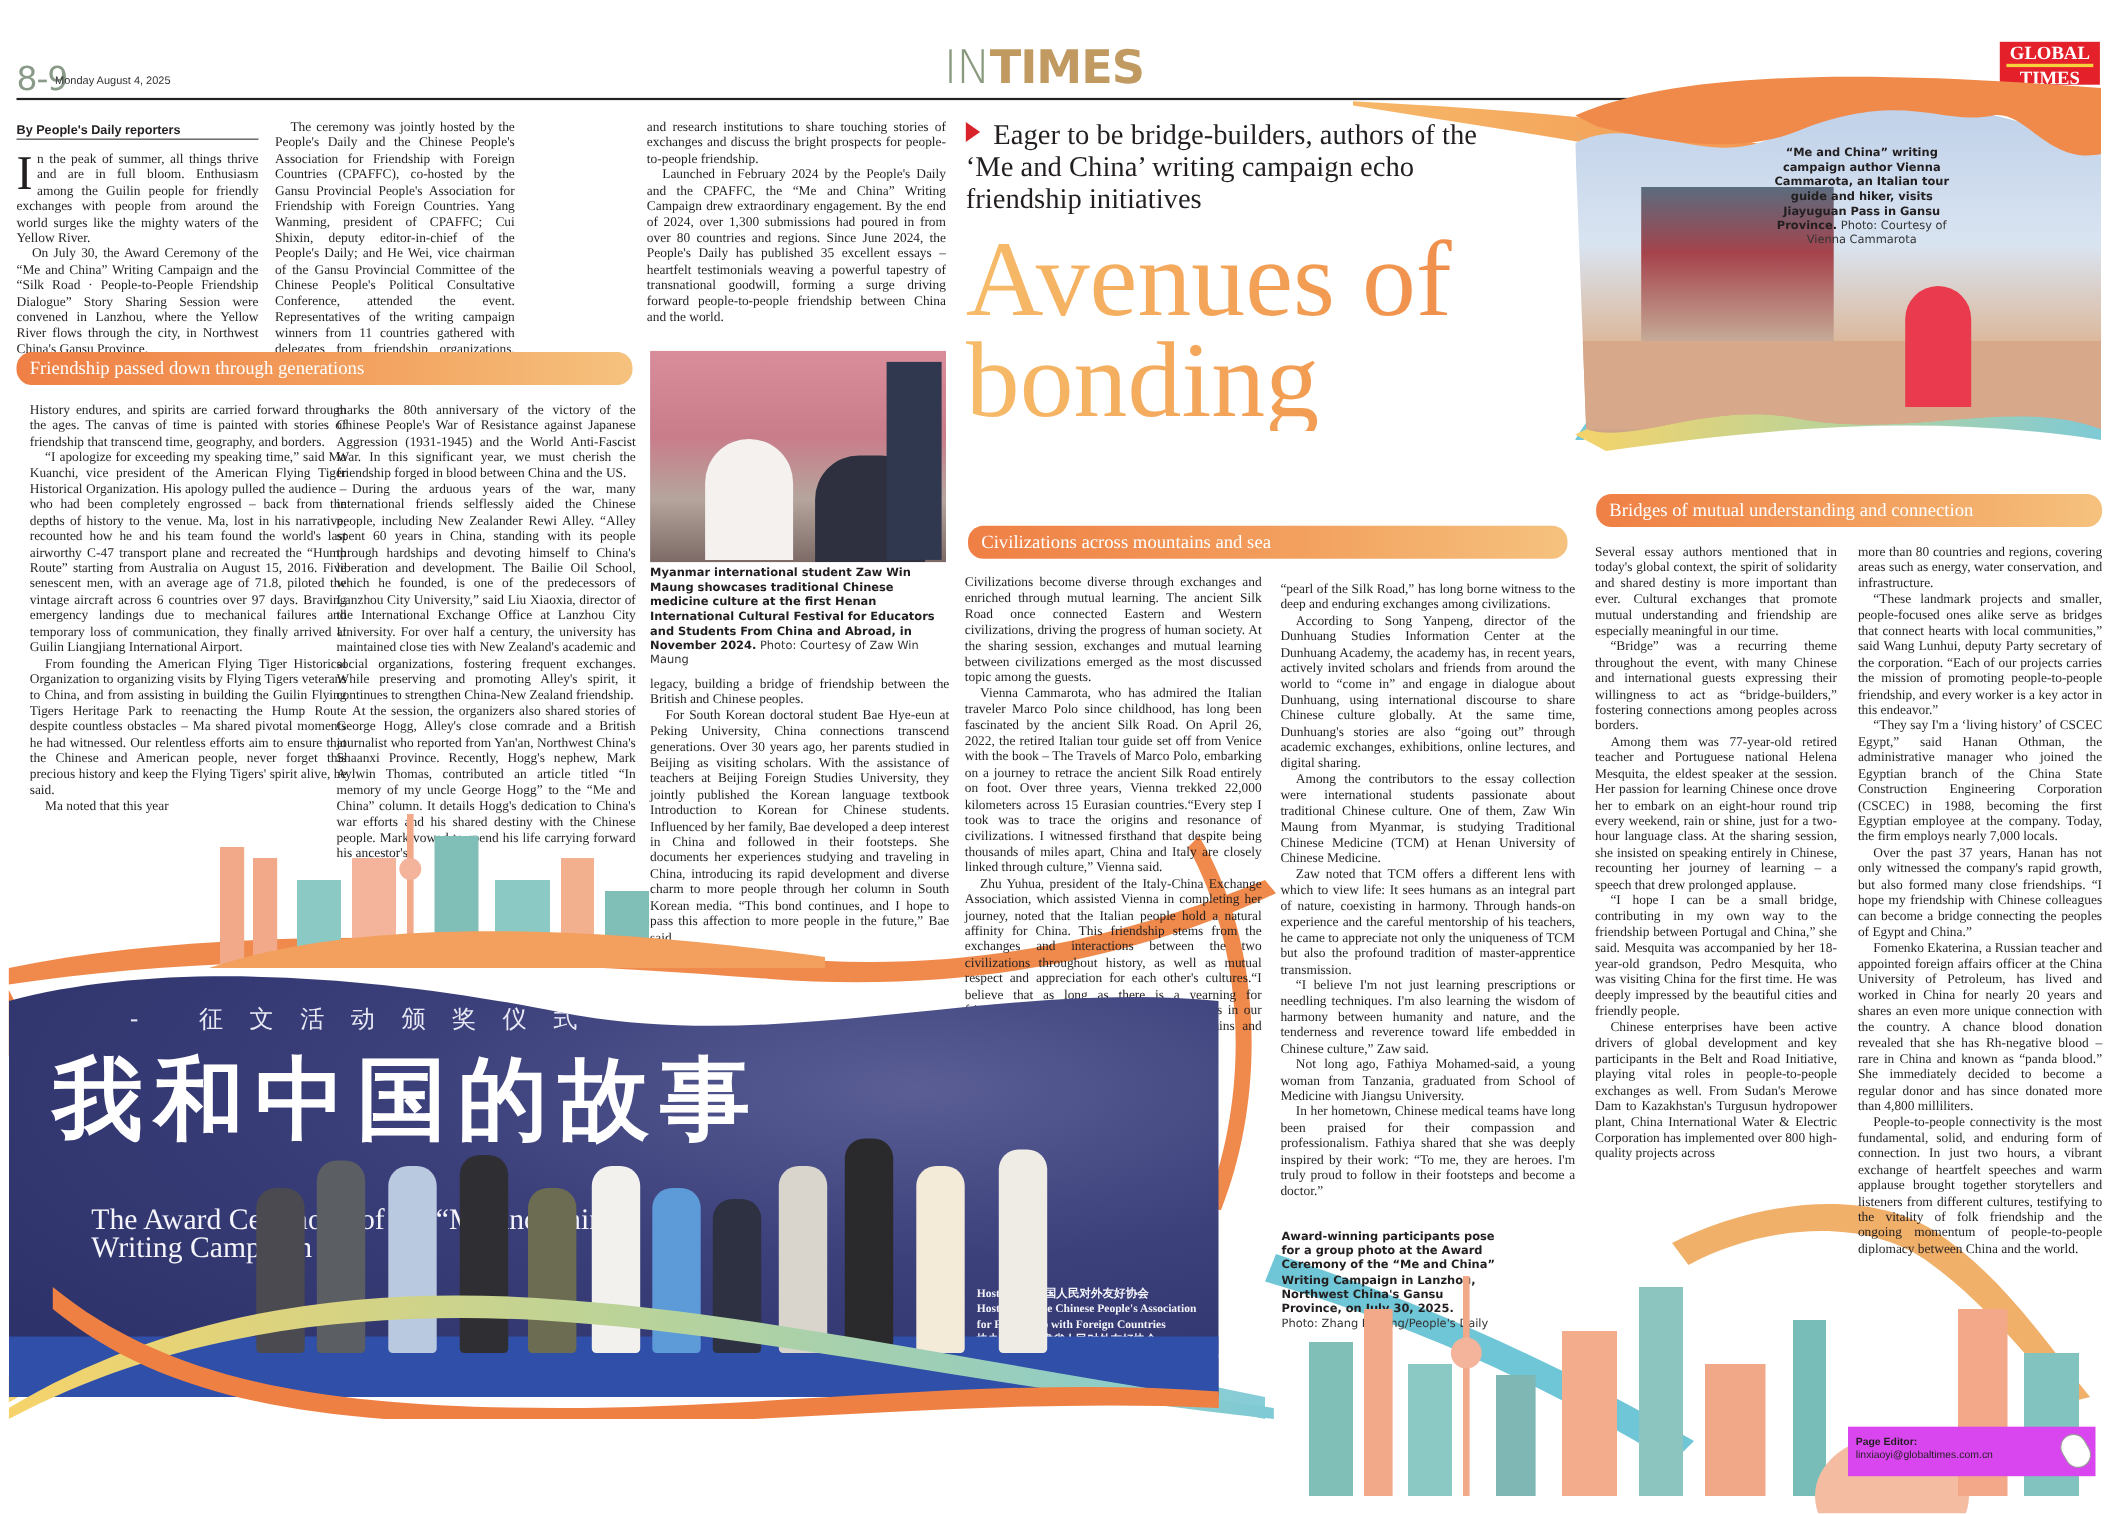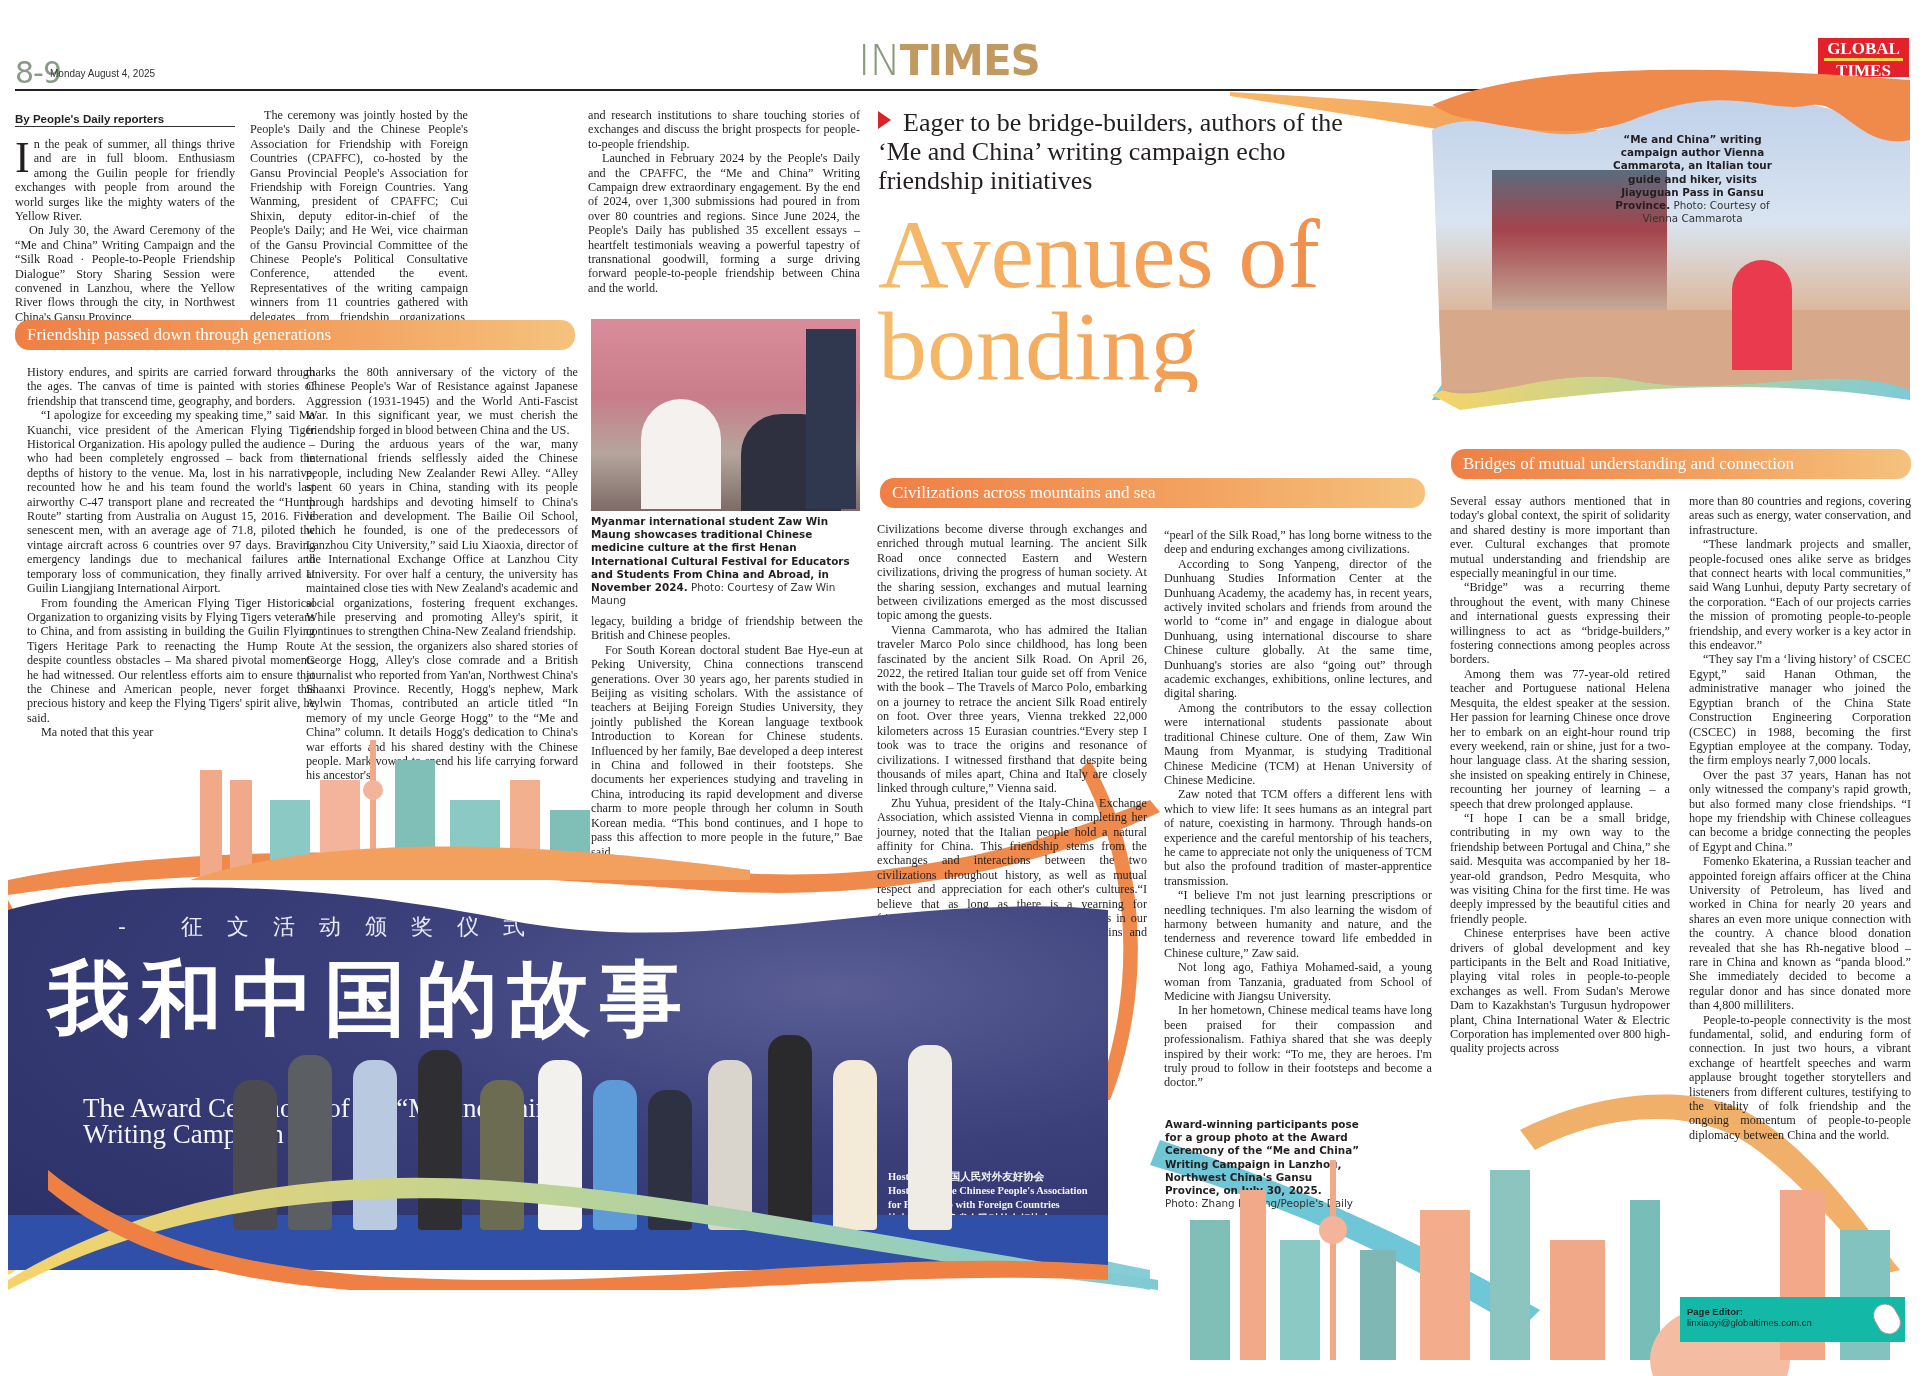--- a/index.html
+++ b/index.html
@@ -55,21 +55,21 @@
      clip-path: path("M0,40 C150,0 350,20 500,50 C700,90 900,20 1100,40 L1100,400 L0,400 Z"); }
   .ceremony-sub { position:absolute; left: 110px; top: 42px; color:#e8e9f4; font-family: "DejaVu Sans", sans-serif; font-size: 22px; letter-spacing: 24px; }
   .ceremony-title { position:absolute; left: 40px; top: 75px; color:#ffffff; font-family: "DejaVu Serif", serif; font-size: 82px; letter-spacing: 10px; font-weight: bold; }
   .ceremony-en { position:absolute; left: 75px; top: 225px; color:#f4f4fa; font-family:"Liberation Serif", serif; font-size: 27px; line-height: 26px; }
   .ceremony-hosts { position:absolute; left: 880px; top: 300px; color:#f3f3f8; font-family:"Liberation Serif", serif; font-size: 10.5px; line-height: 14px; font-weight: bold; white-space: nowrap; }
   .stage { position:absolute; left: 0; top: 345px; width: 1100px; height: 55px; background:#2f4fa8; }
   .person { position:absolute; bottom: 40px; width: 44px; border-radius: 18px 18px 4px 4px; }
 
   .ribbon { position:absolute; pointer-events:none; }
 
-  .editor-box { left: 1680px; top: 1297px; width: 225px; height: 45px; background: #14b8a6; font-family: "Liberation Sans", sans-serif; font-size: 9.5px; line-height: 11px; padding: 9px 0 0 7px; }
+  .editor-box { left: 1680px; top: 1297px; width: 225px; height: 45px; background: #d946ef; font-family: "Liberation Sans", sans-serif; font-size: 9.5px; line-height: 11px; padding: 9px 0 0 7px; }
   .editor-box b { display:block; font-weight: bold; }
   .mouse-icon { position:absolute; right: 6px; top: 6px; width: 24px; height: 32px; border-radius: 12px; background: #fff; border: 1px solid #999; transform: rotate(-30deg); }
 </style>
 </head>
 <body>
 
 <div class="abs pagenum">8-9</div>
 <div class="abs pagedate">Monday August 4, 2025</div>
 <div class="abs section-title">
   <span class="in">IN</span><span class="depth">TIMES</span>

